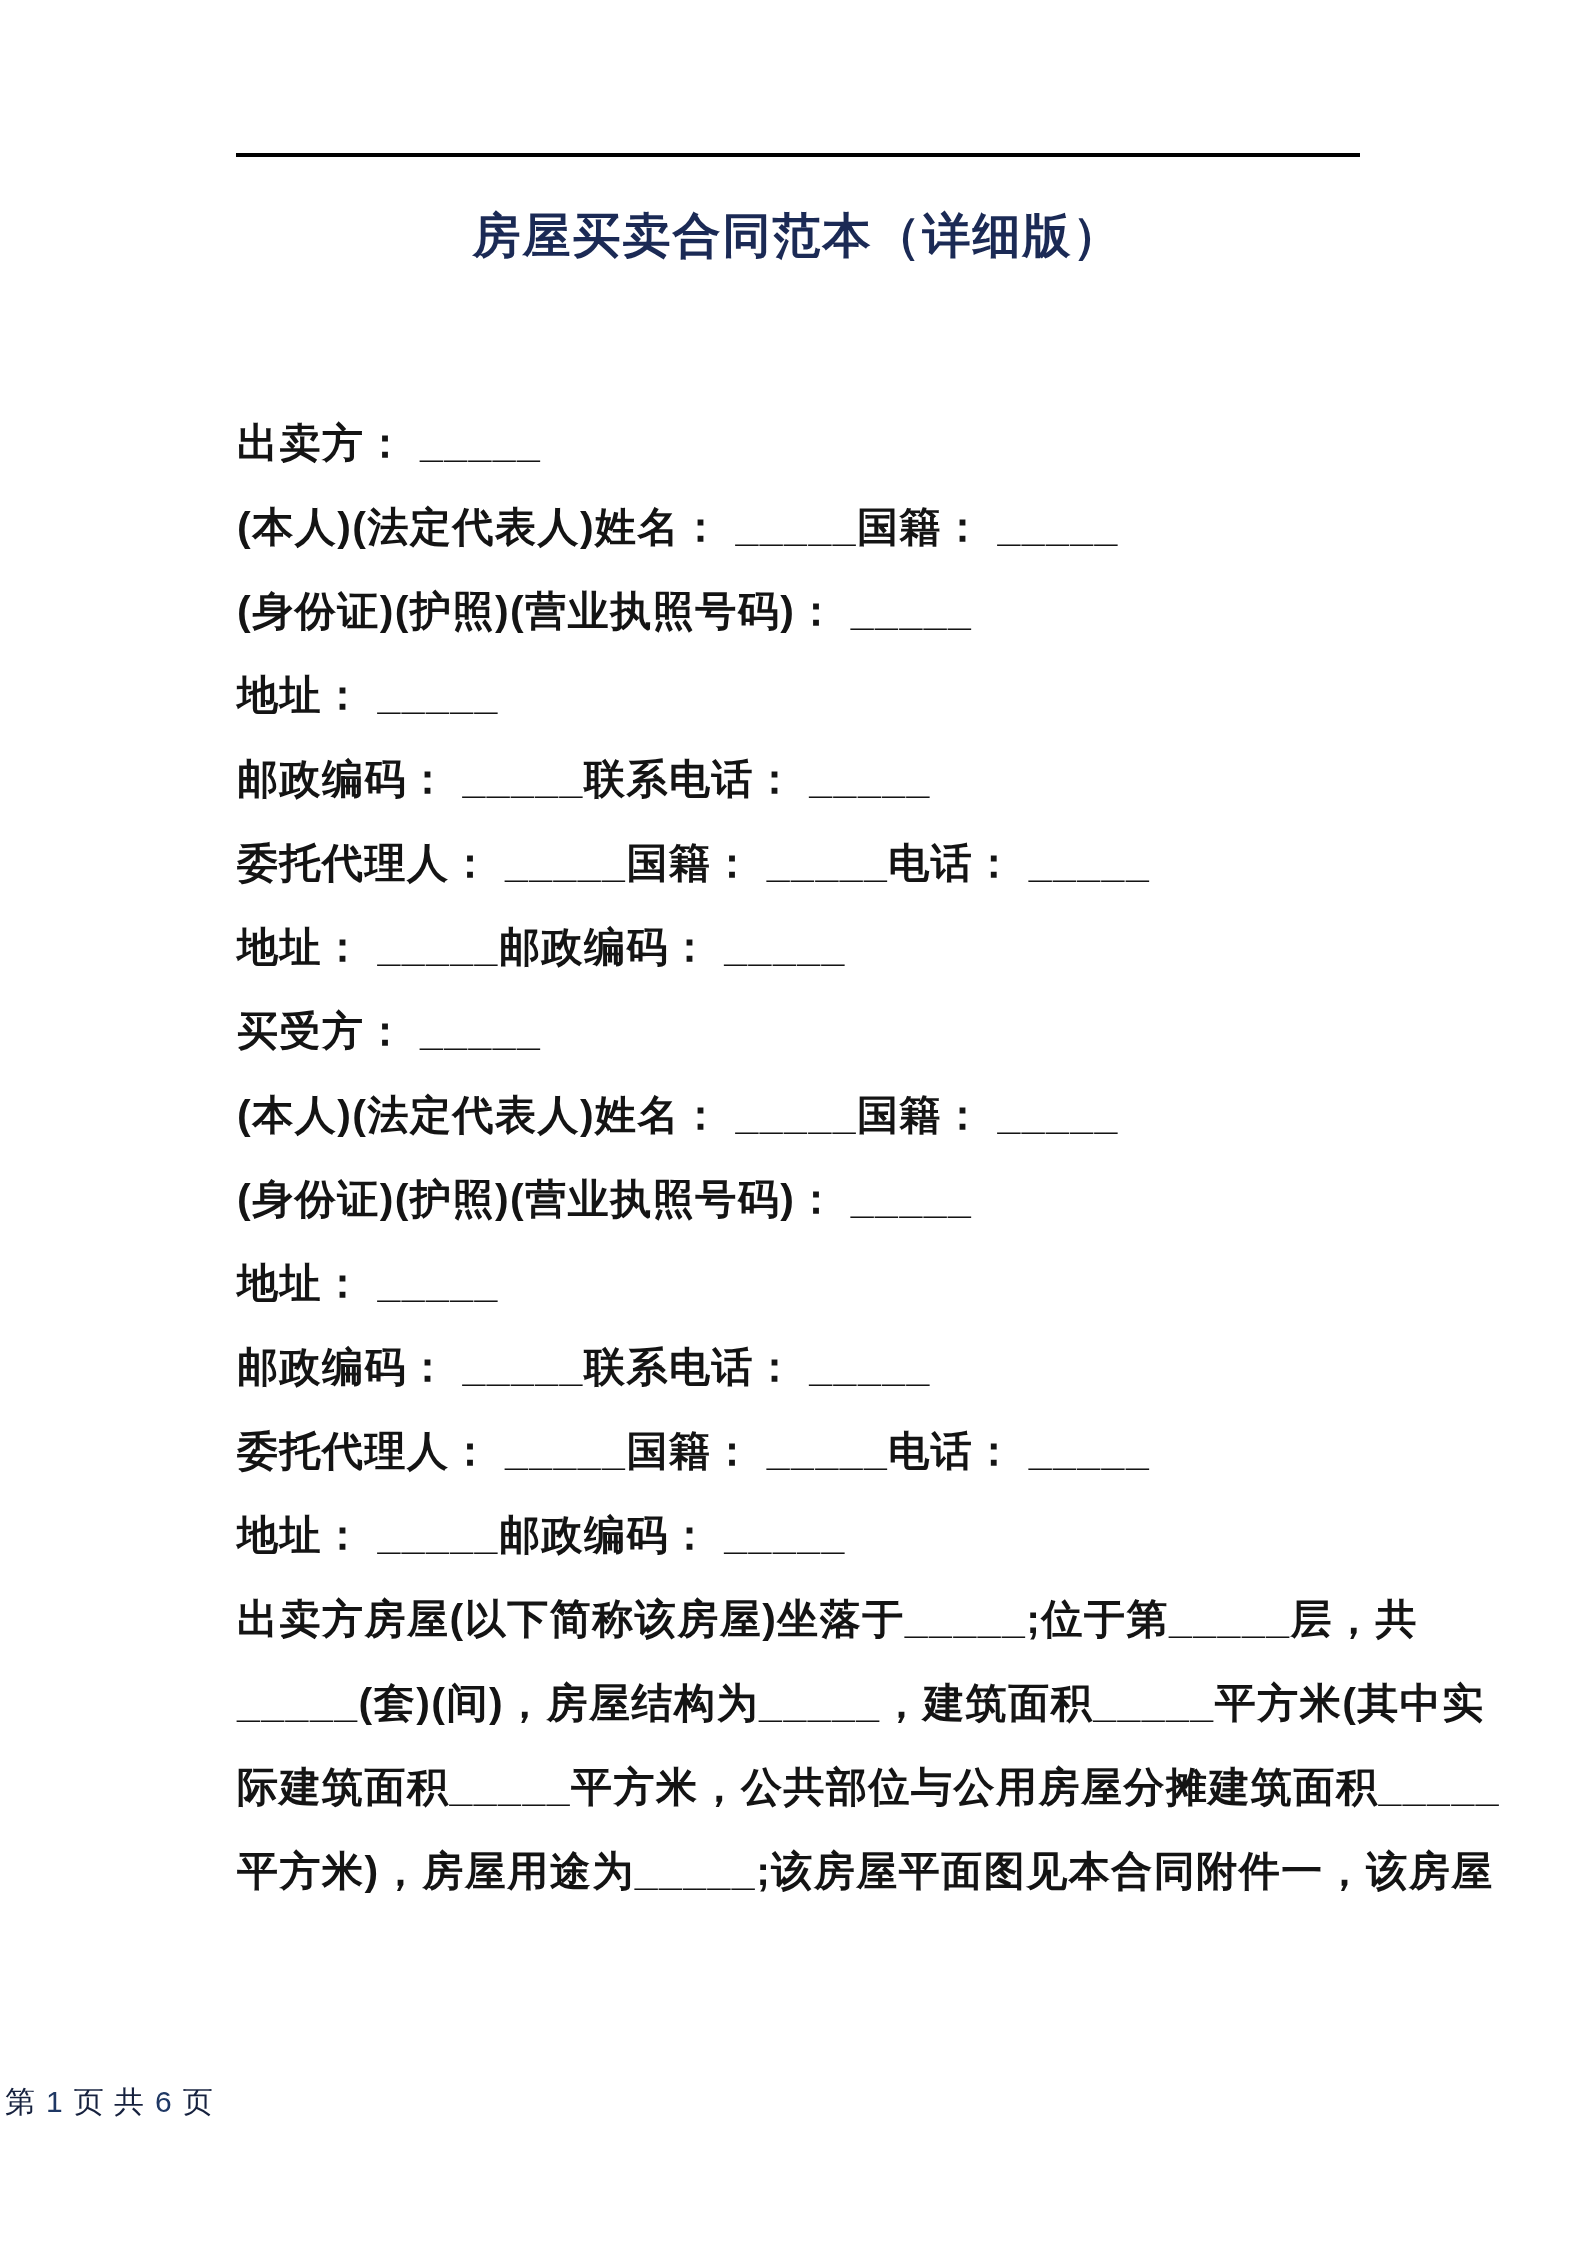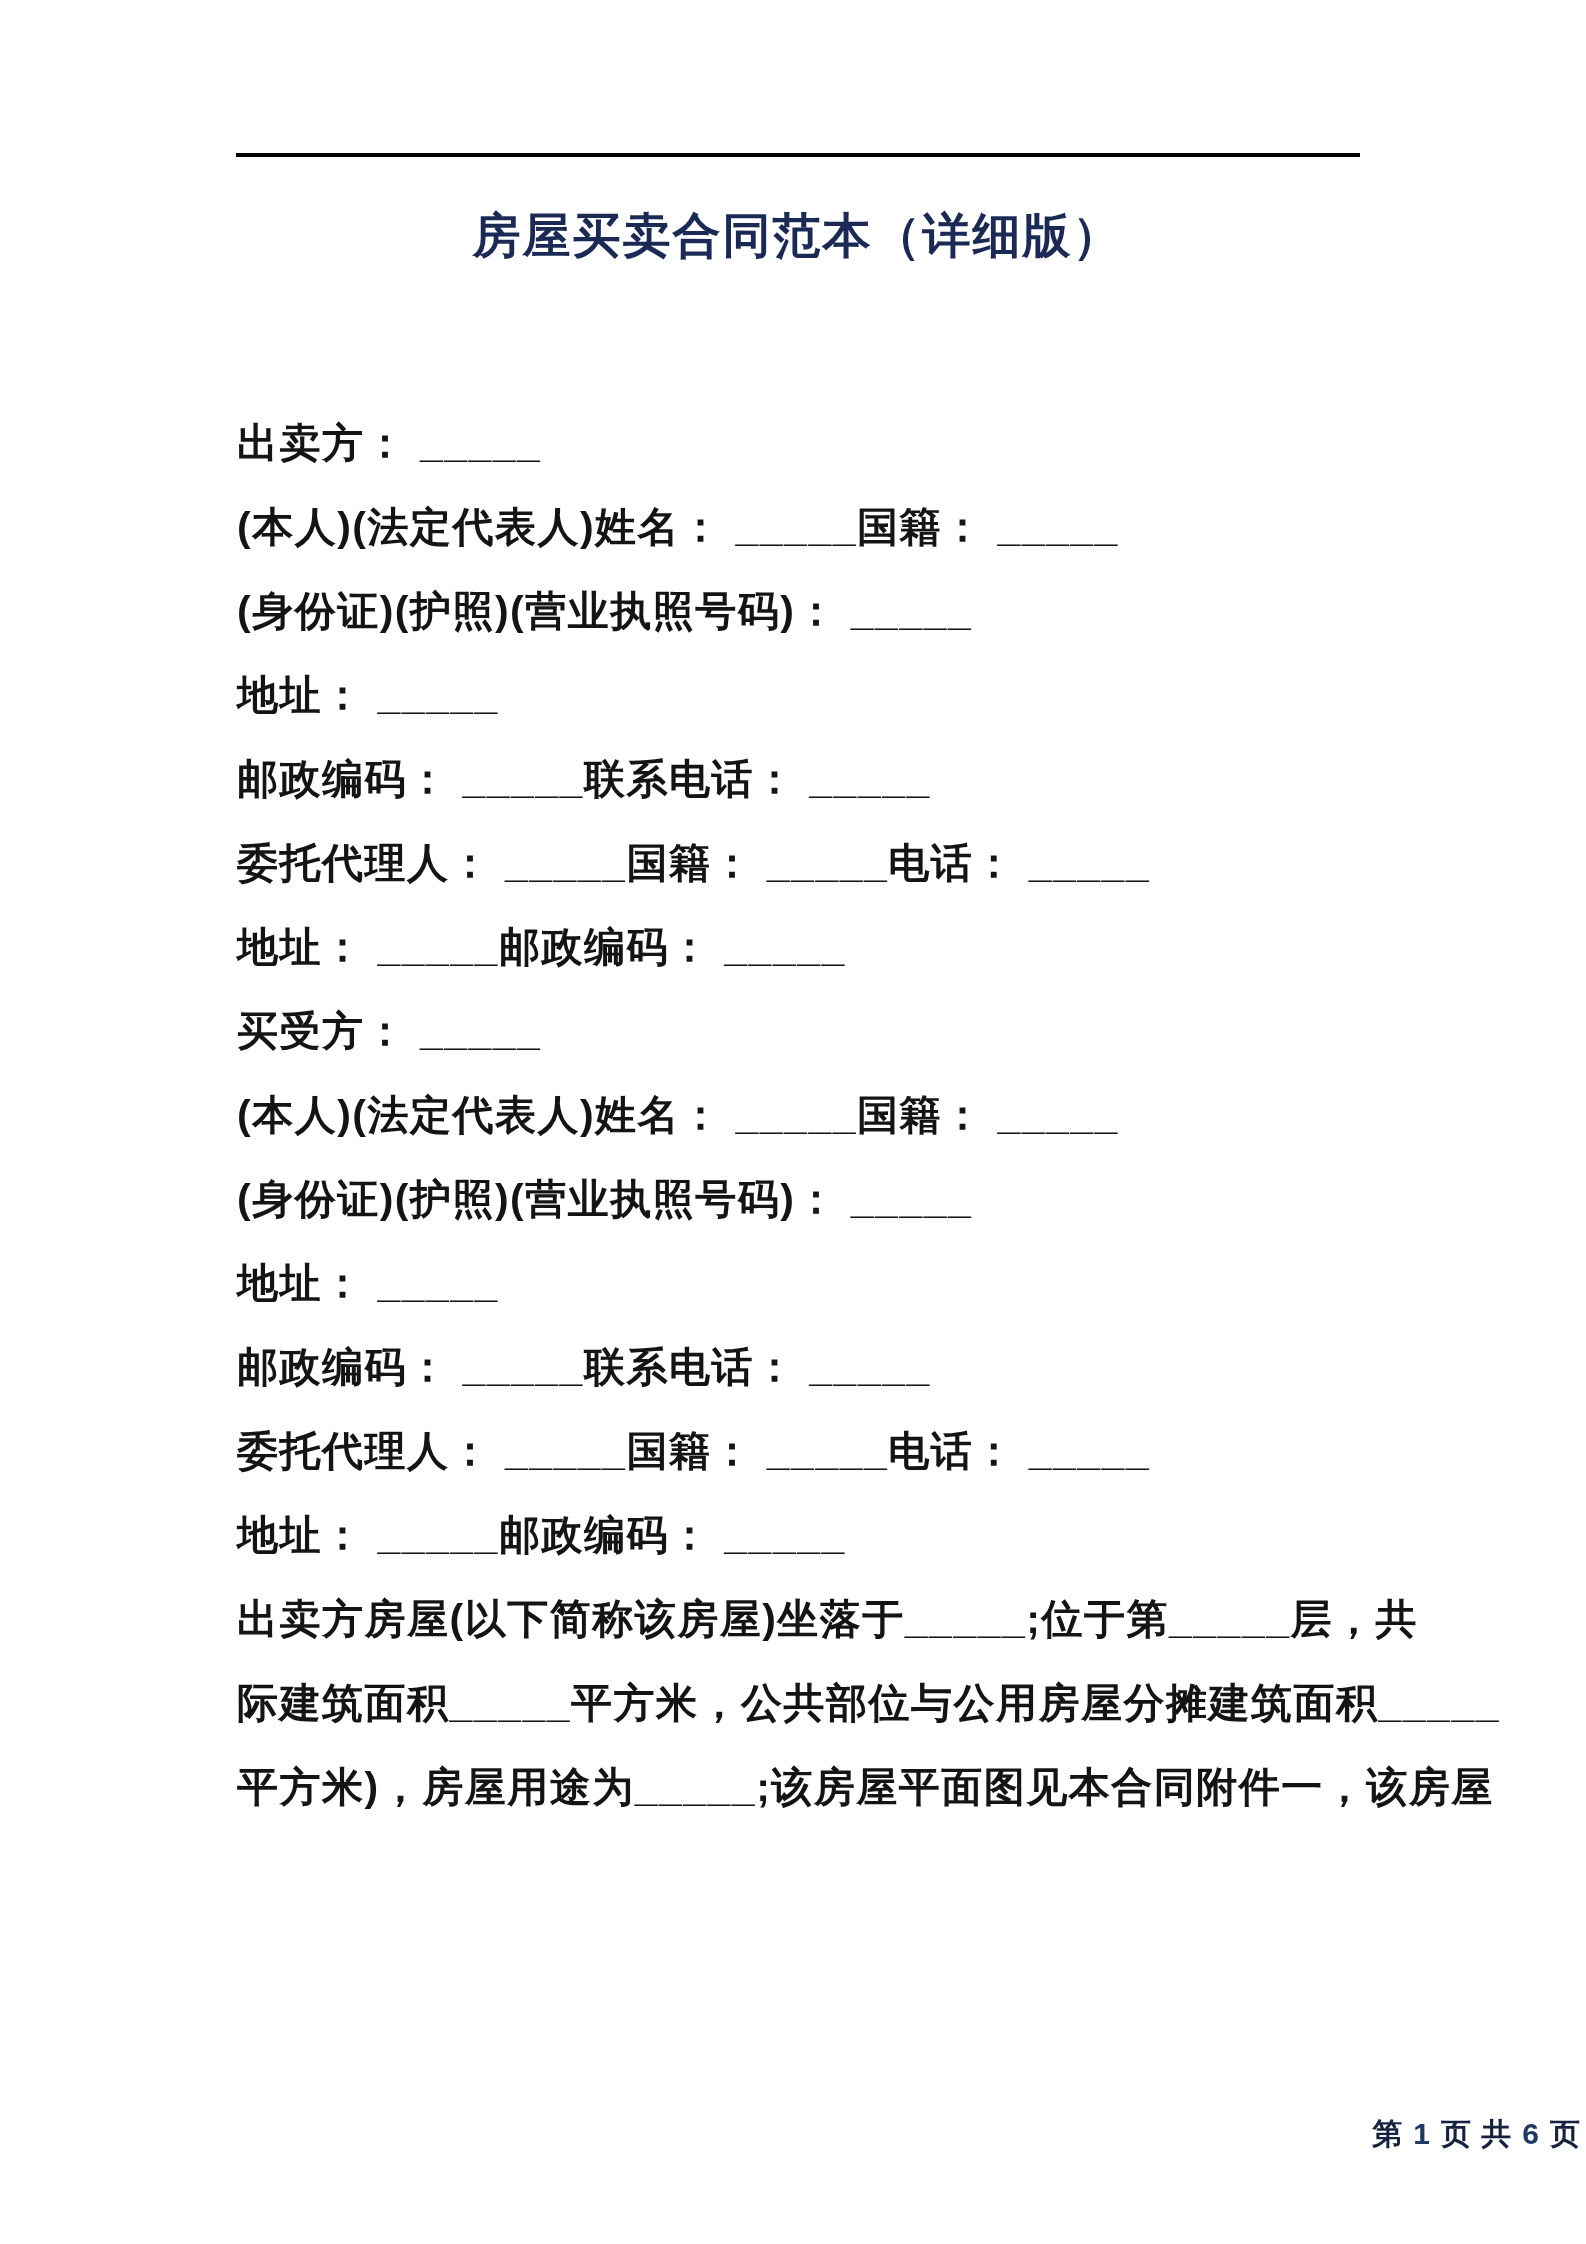--- a/index.html
+++ b/index.html
@@ -43,26 +43,25 @@
     font-size: 41px;
     font-weight: bold;
     color: #141414;
     letter-spacing: 1.5px;
     white-space: nowrap;
   }
   .page-footer {
     position: absolute;
     left: 0; top: 2082px;
     width: 100%;
-    text-align: right;
+    text-align: left;
     font-size: 30px;
-    font-weight: bold;
+    font-weight: normal;
     color: #16213e;
     letter-spacing: 1px;
-    margin-top: 32px;
   }
   .page-footer span { margin: 0 5px; }
   .page-footer .num { color: #1f3864; }
 </style>
 </head>
 <body>
 
 <div class="page">
 
   <div class="top-rule"></div>
@@ -78,20 +77,21 @@
     <div class="contract-line">委托代理人： _____国籍： _____电话： _____</div>
     <div class="contract-line">地址： _____邮政编码： _____</div>
     <div class="contract-line">买受方： _____</div>
     <div class="contract-line">(本人)(法定代表人)姓名： _____国籍： _____</div>
     <div class="contract-line">(身份证)(护照)(营业执照号码)： _____</div>
     <div class="contract-line">地址： _____</div>
     <div class="contract-line">邮政编码： _____联系电话： _____</div>
     <div class="contract-line">委托代理人： _____国籍： _____电话： _____</div>
     <div class="contract-line">地址： _____邮政编码： _____</div>
     <div class="contract-line">出卖方房屋(以下简称该房屋)坐落于_____;位于第_____层，共</div>
+    <div class="contract-line">_____(套)(间)，房屋结构为_____，建筑面积_____平方米(其中实</div>
     <div class="contract-line">际建筑面积_____平方米，公共部位与公用房屋分摊建筑面积_____</div>
     <div class="contract-line">平方米)，房屋用途为_____;该房屋平面图见本合同附件一，该房屋</div>
   </div>
 
   <div class="page-footer">
     <span>第</span><span class="num">1</span><span>页 共</span><span class="num">6</span><span>页</span>
   </div>
 
 </div>
 

